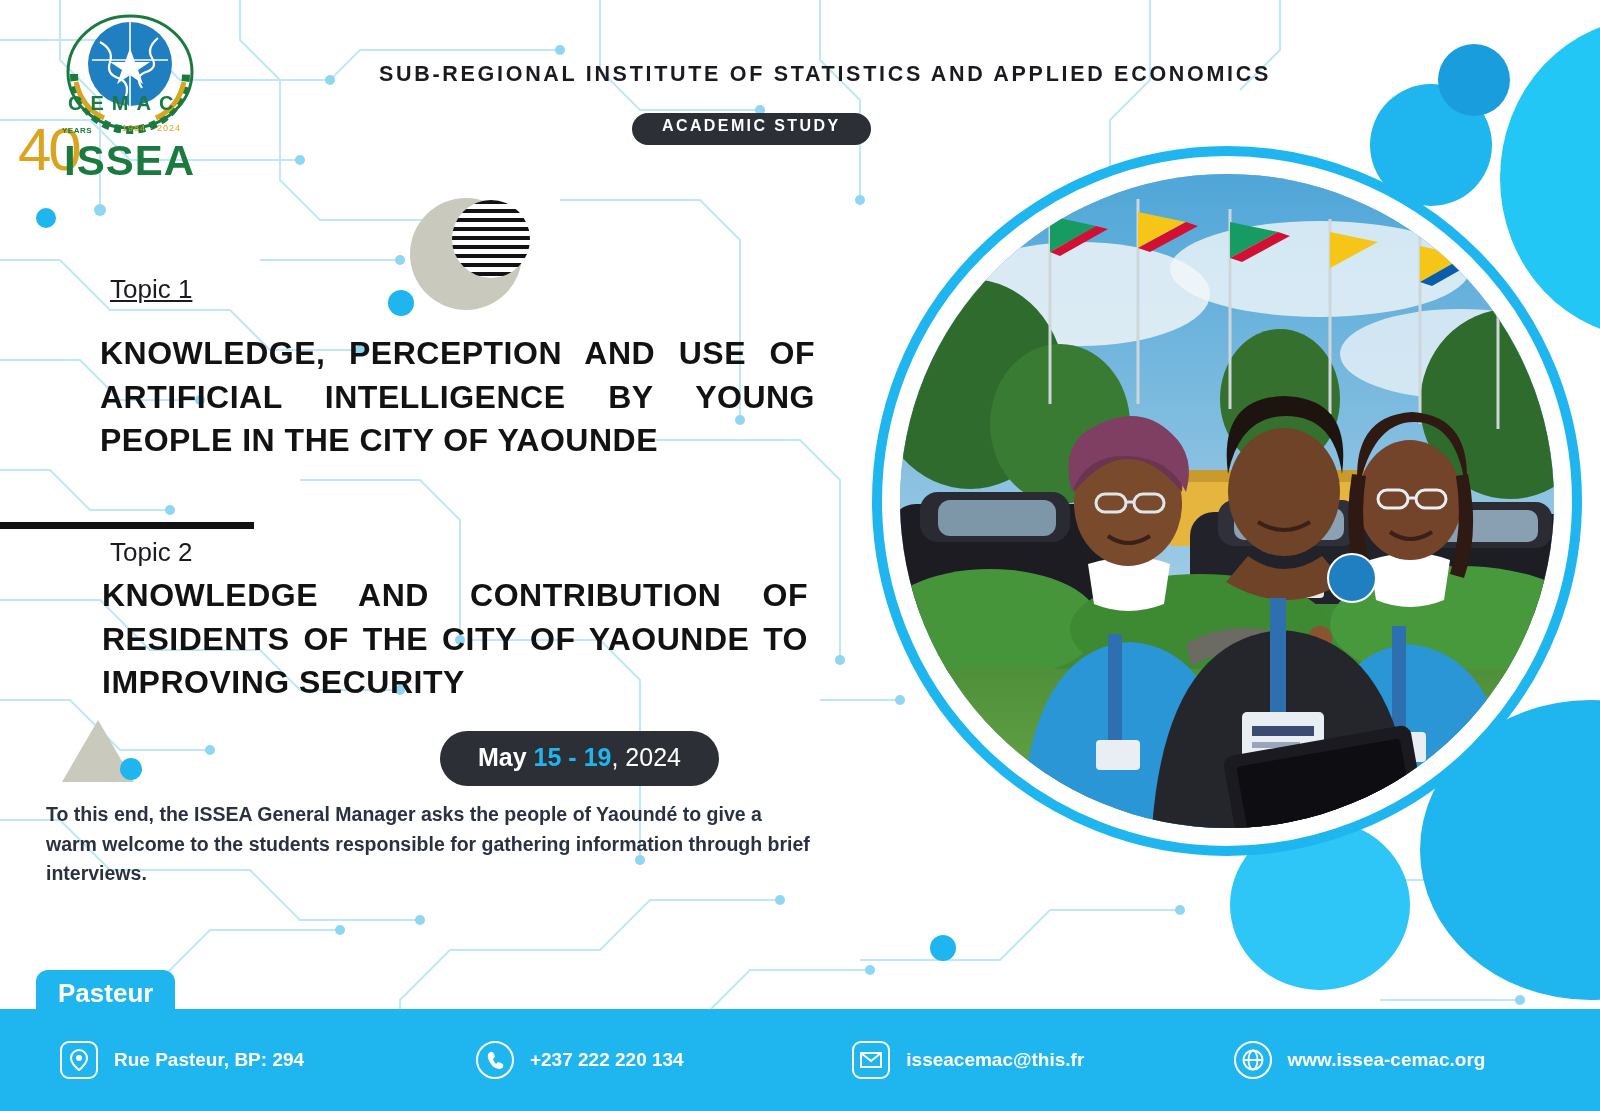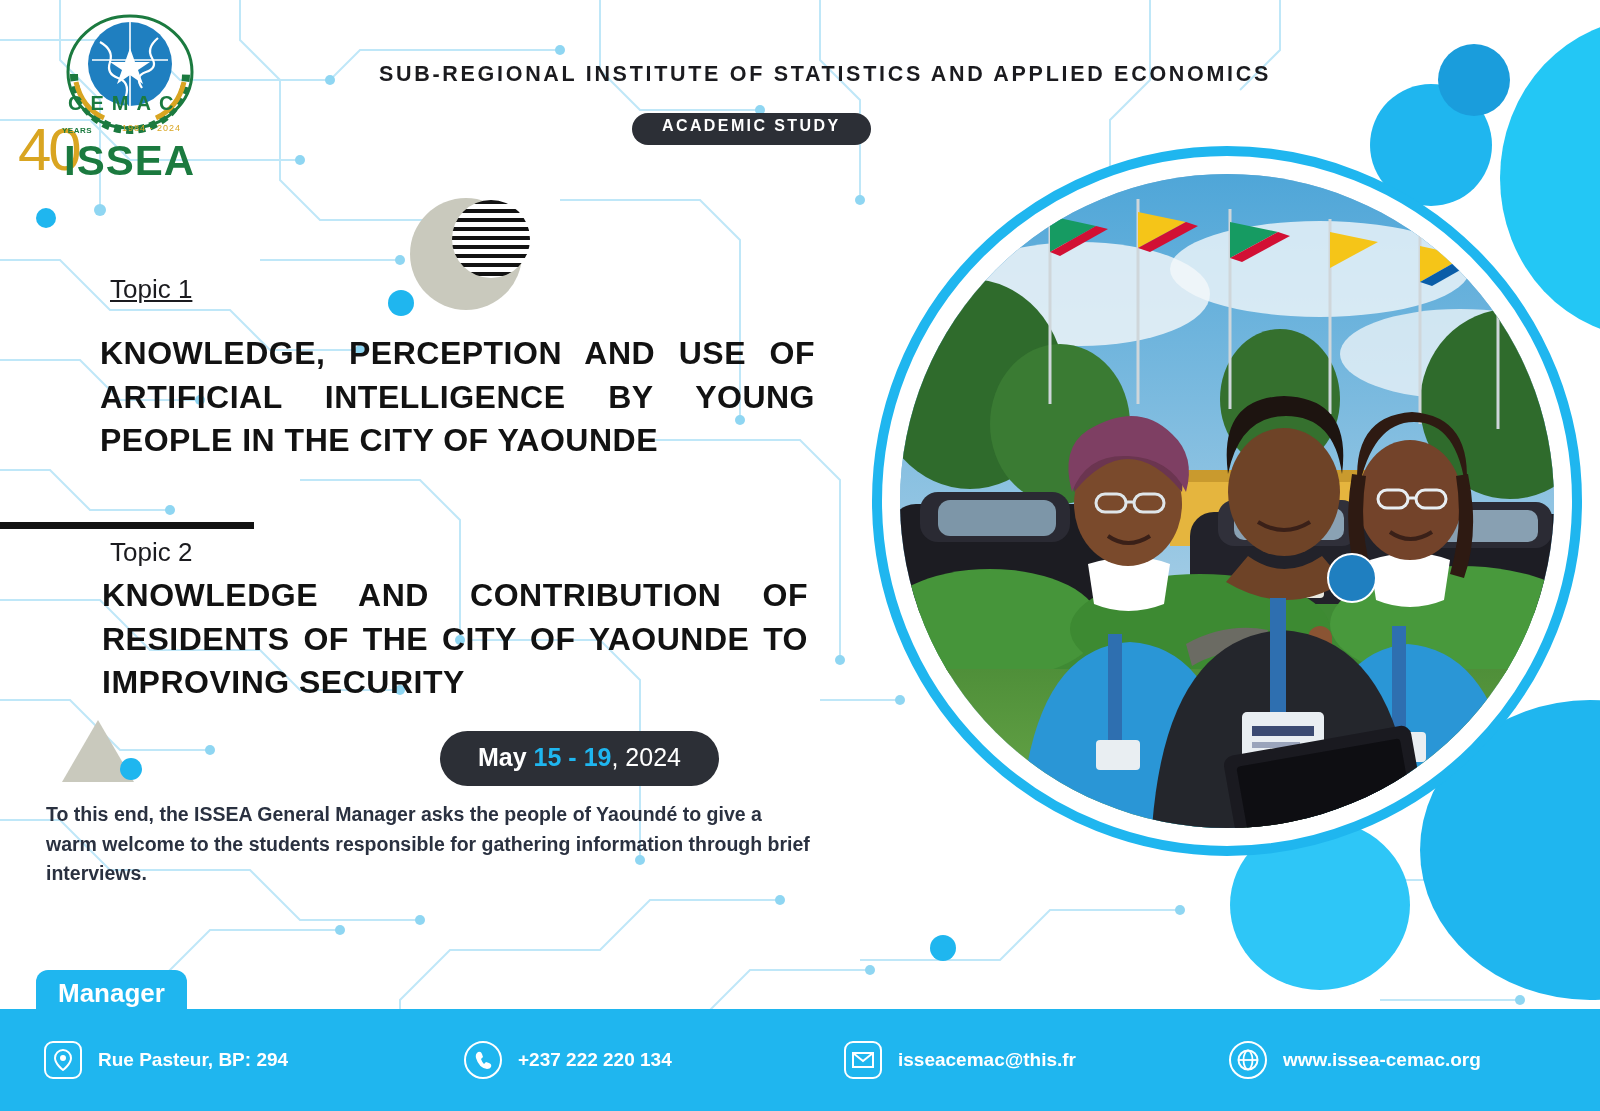--- a/index.html
+++ b/index.html
@@ -254,21 +254,21 @@
   }
   .contact-tab span {
     font-size:26px; font-weight:bold; color:#ffffff;
   }
   .contact-items {
     position:absolute;
     left:0; bottom:0;
     width:1600px; height:102px;
     display:flex;
     align-items:center;
-    padding-left:44px;
+    padding-left:60px;
     z-index:9;
   }
   .contact-item {
     display:flex;
     align-items:center;
     color:#ffffff;
     font-size:19px;
     font-weight:bold;
   }
   .ci-addr { width:420px; }
@@ -524,21 +524,21 @@
       <rect x="352" y="552" width="62" height="10" fill="#3b4a72"></rect>
       <rect x="352" y="568" width="48" height="6" fill="#9aa4bb"></rect>
       <circle cx="452" cy="404" r="24" fill="#1f7fc0" stroke="#ffffff" stroke-width="2"></circle>
       <rect x="330" y="566" width="190" height="104" rx="10" fill="#1a1a20" transform="rotate(-10 425 618)"></rect>
       <rect x="342" y="578" width="166" height="80" rx="4" fill="#0e0e12" transform="rotate(-10 425 618)"></rect>
     </g>
   </svg>
 </div>
 
 <div class="contact-tab">
-  <span>Manager</span>
+  <span>Pasteur</span>
 </div>
 <div class="contact-bar"></div>
 <div class="contact-items">
 
   <div class="contact-item ci-addr">
     <span class="ci-icon">
       <svg width="18" height="22" viewBox="0 0 18 22">
         <path d="M9 1 C4.6 1 1 4.6 1 9 c0 6 8 12 8 12 s8 -6 8 -12 c0 -4.4 -3.6 -8 -8 -8 z" fill="none" stroke="#ffffff" stroke-width="2"></path>
         <circle cx="9" cy="9" r="3" fill="#ffffff"></circle>
       </svg>

